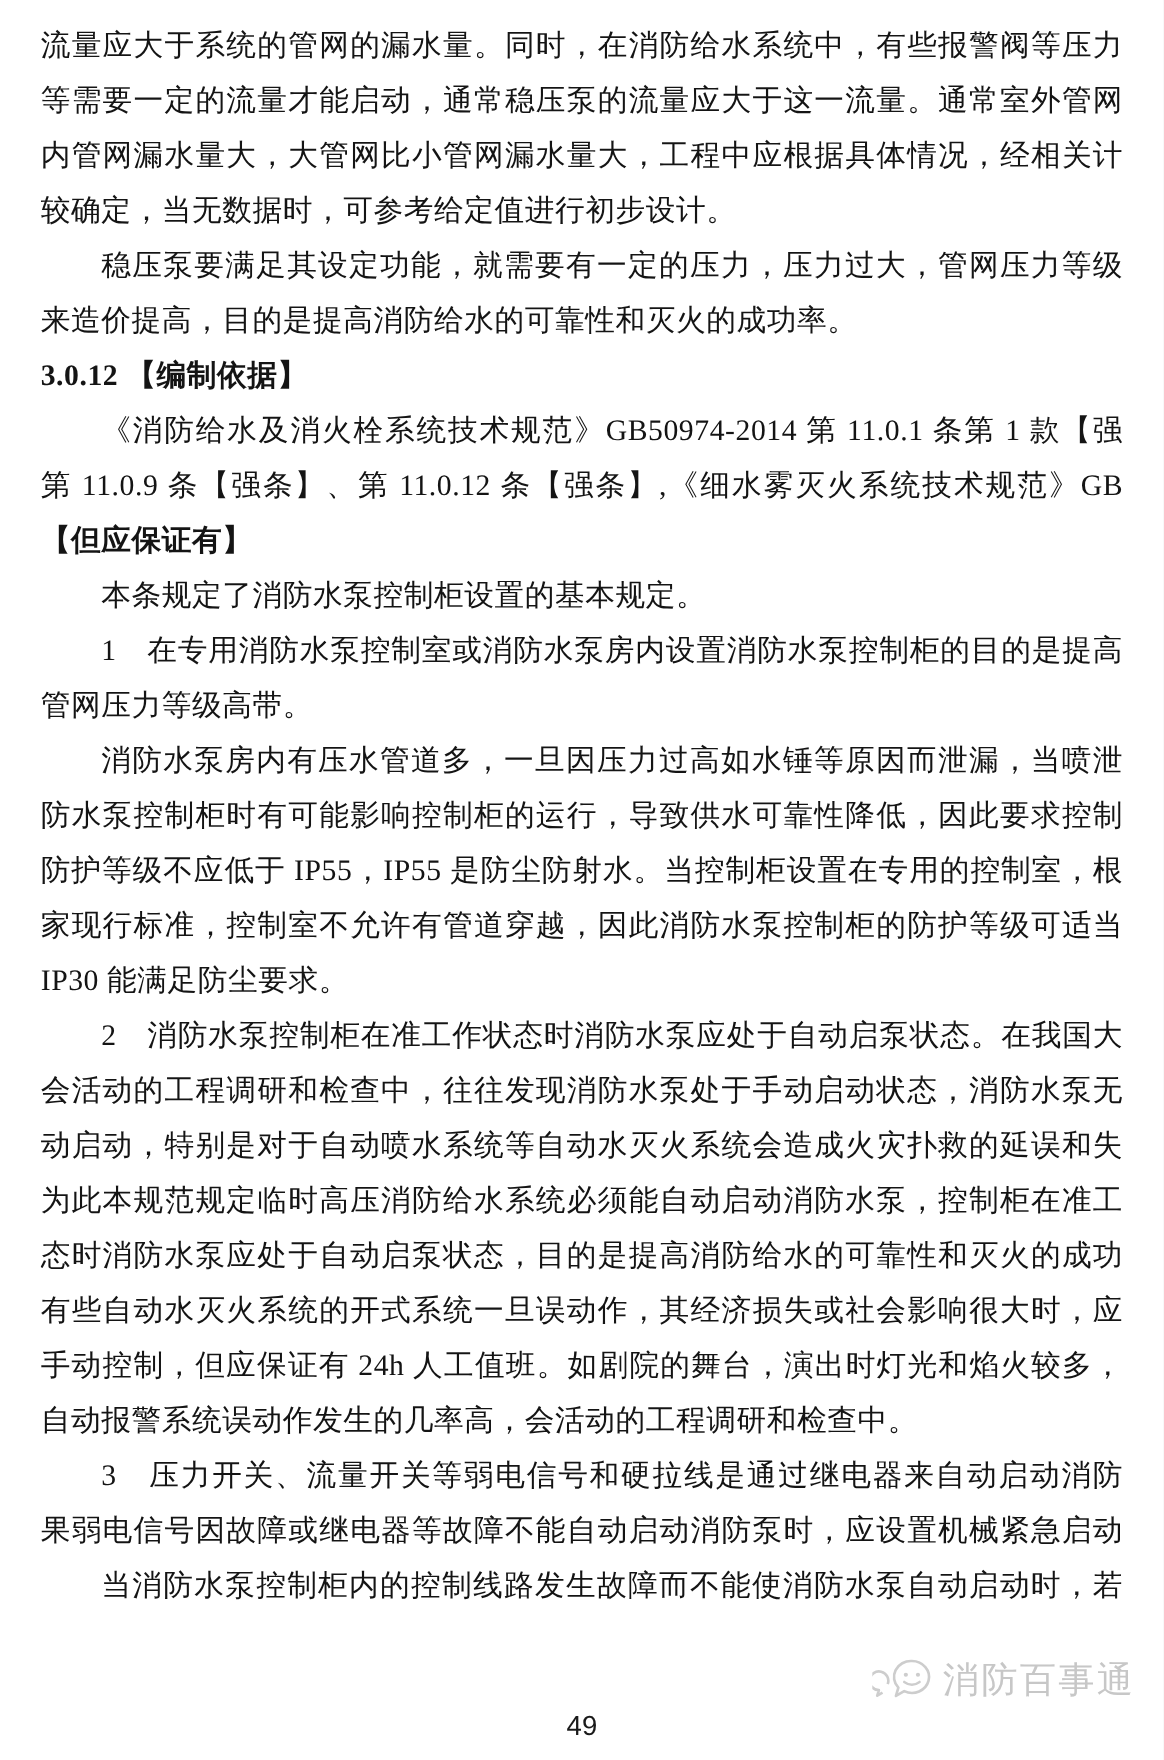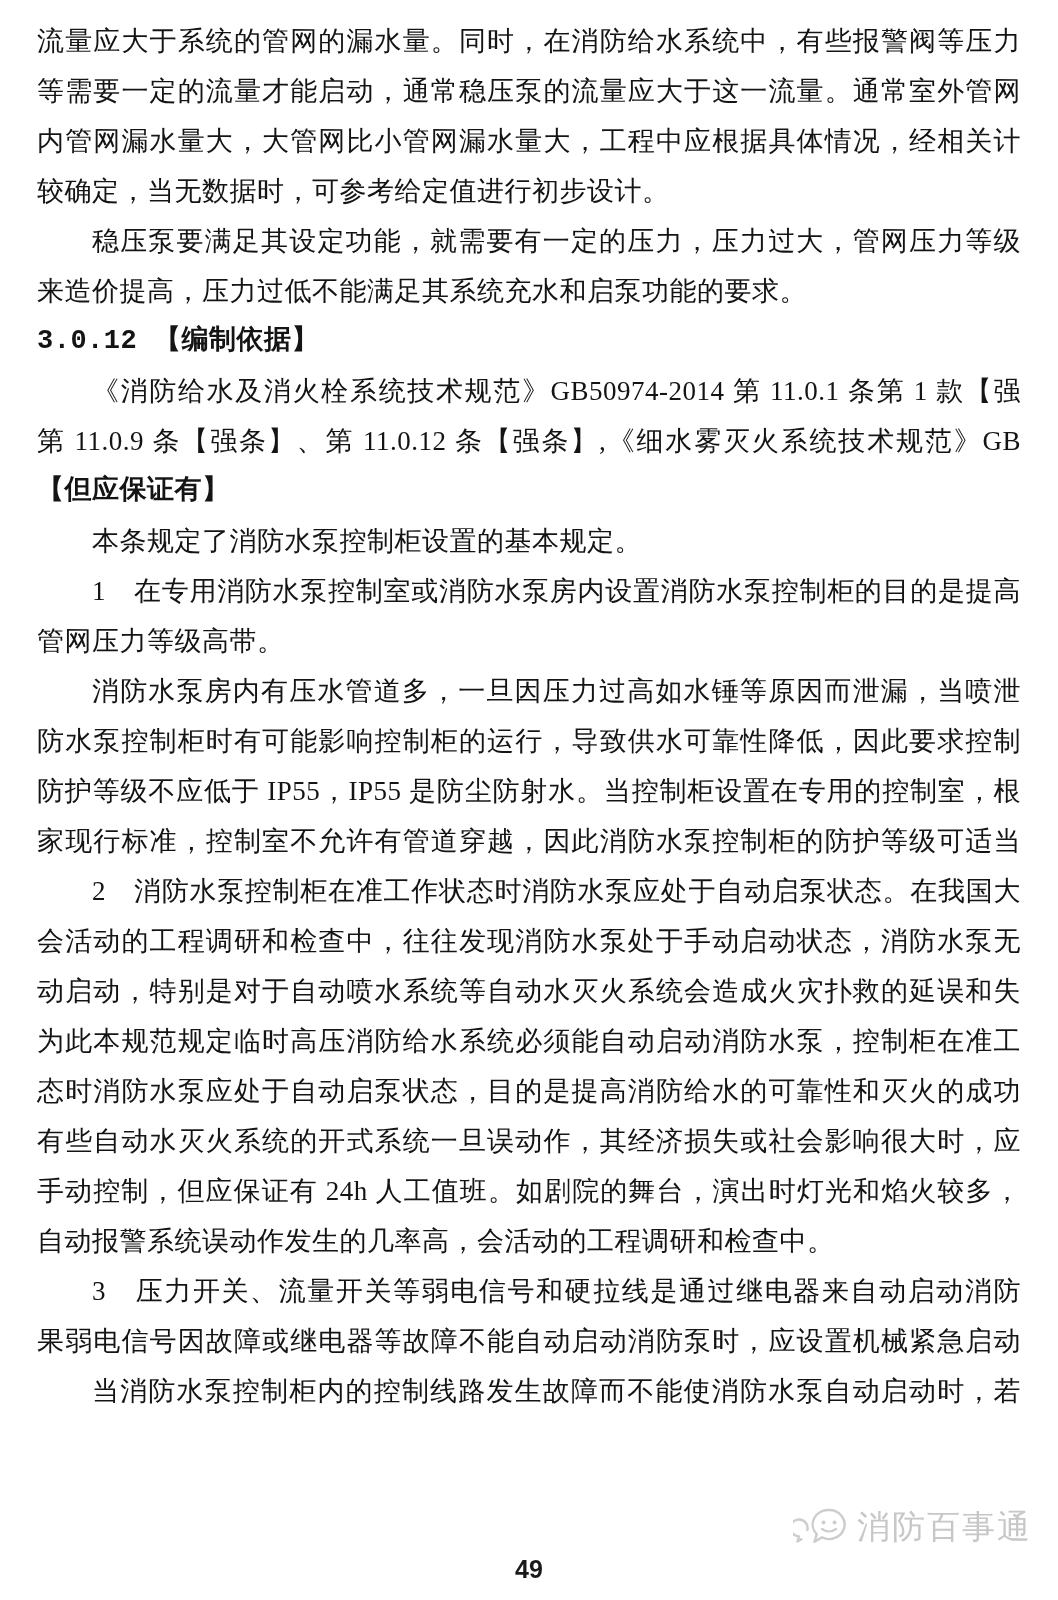--- a/index.html
+++ b/index.html
@@ -27,31 +27,31 @@
     overflow: hidden;
   }
   .ln.end {
     text-align: center;
     text-align-last: left;
   }
   .ln.ind {
     text-indent: 55px;
   }
   .ln.hd {
-    font-family: Liberation Mono, monospace;
+    font-family: Liberation Serif, serif;
     font-weight: 600;
   }
   .page-number {
     position: absolute;
     left: 0;
     right: 0;
     bottom: 16px;
     text-align: center;
     font-size: 25px;
-    font-weight: bold;
+    font-weight: normal;
     font-family: "Liberation Sans", "DejaVu Sans", sans-serif;
     color: #1a1a1a;
   }
   .watermark {
     position: absolute;
     right: 26px;
     bottom: 50px;
     display: flex;
     align-items: center;
     gap: 6px;
@@ -66,32 +66,33 @@
 </head>
 <body>
 
 <div class="page">
   <div class="doc-body">
     <div class="ln">流量应大于系统的管网的漏水量。同时，在消防给水系统中，有些报警阀等压力开关</div>
     <div class="ln">等需要一定的流量才能启动，通常稳压泵的流量应大于这一流量。通常室外管网比室</div>
     <div class="ln">内管网漏水量大，大管网比小管网漏水量大，工程中应根据具体情况，经相关计算比</div>
     <div class="ln end">较确定，当无数据时，可参考给定值进行初步设计。</div>
     <div class="ln ind">稳压泵要满足其设定功能，就需要有一定的压力，压力过大，管网压力等级高带</div>
-    <div class="ln end">来造价提高，压力过低不能满足其系统充水和启泵功能的要求。</div>
+    <div class="ln end">来造价提高，目的是提高消防给水的可靠性和灭火的成功率。</div>
     <div class="ln end hd">3.0.12 【编制依据】</div>
     <div class="ln ind">《消防给水及消火栓系统技术规范》GB50974-2014 第 11.0.1 条第 1 款【强条】、</div>
     <div class="ln">第 11.0.9 条【强条】、第 11.0.12 条【强条】,《细水雾灭火系统技术规范》GB 50898-2013</div>
     <div class="ln end hd">【但应保证有】</div>
     <div class="ln ind end">本条规定了消防水泵控制柜设置的基本规定。</div>
     <div class="ln ind">1　在专用消防水泵控制室或消防水泵房内设置消防水泵控制柜的目的是提高消</div>
     <div class="ln end">管网压力等级高带。</div>
     <div class="ln ind">消防水泵房内有压水管道多，一旦因压力过高如水锤等原因而泄漏，当喷泄到消</div>
     <div class="ln">防水泵控制柜时有可能影响控制柜的运行，导致供水可靠性降低，因此要求控制柜的</div>
     <div class="ln">防护等级不应低于 IP55，IP55 是防尘防射水。当控制柜设置在专用的控制室，根据国</div>
     <div class="ln">家现行标准，控制室不允许有管道穿越，因此消防水泵控制柜的防护等级可适当降低，</div>
+    <div class="ln end">IP30 能满足防尘要求。</div>
     <div class="ln ind">2　消防水泵控制柜在准工作状态时消防水泵应处于自动启泵状态。在我国大型社</div>
     <div class="ln">会活动的工程调研和检查中，往往发现消防水泵处于手动启动状态，消防水泵无法自</div>
     <div class="ln">动启动，特别是对于自动喷水系统等自动水灭火系统会造成火灾扑救的延误和失败，</div>
     <div class="ln">为此本规范规定临时高压消防给水系统必须能自动启动消防水泵，控制柜在准工作状</div>
     <div class="ln">态时消防水泵应处于自动启泵状态，目的是提高消防给水的可靠性和灭火的成功率。</div>
     <div class="ln">有些自动水灭火系统的开式系统一旦误动作，其经济损失或社会影响很大时，应采用</div>
     <div class="ln">手动控制，但应保证有 24h 人工值班。如剧院的舞台，演出时灯光和焰火较多，火灾</div>
     <div class="ln end">自动报警系统误动作发生的几率高，会活动的工程调研和检查中。</div>
     <div class="ln ind">3　压力开关、流量开关等弱电信号和硬拉线是通过继电器来自动启动消防泵，如</div>
     <div class="ln">果弱电信号因故障或继电器等故障不能自动启动消防泵时，应设置机械紧急启动装置。</div>

